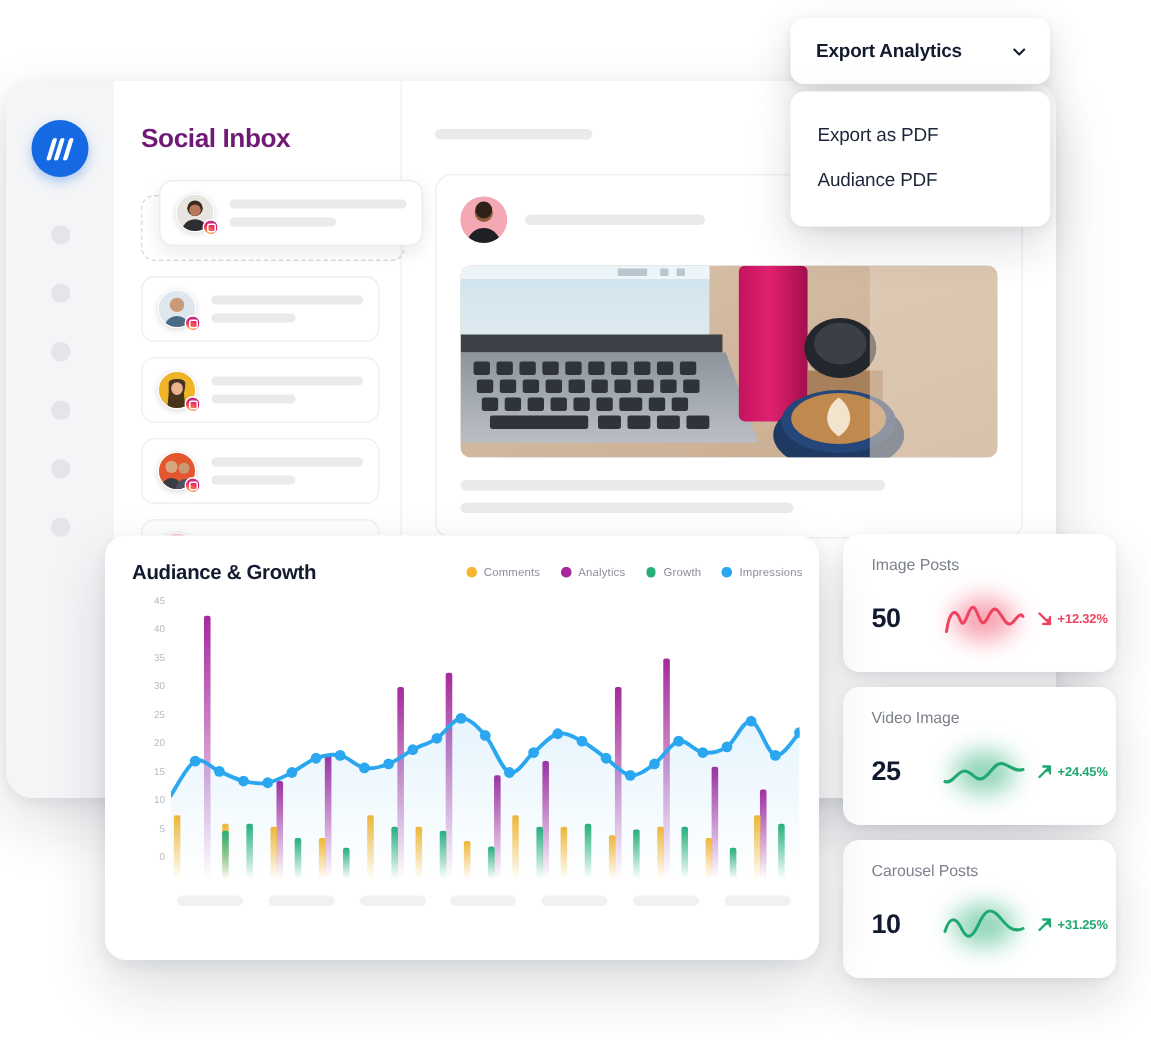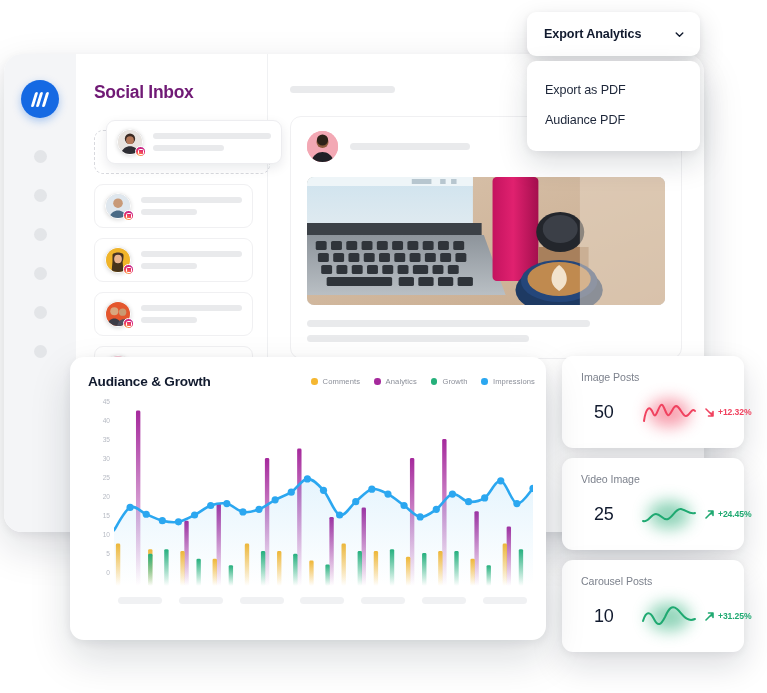--- a/index.html
+++ b/index.html
@@ -294,26 +294,25 @@
     color: #7d828d;
     letter-spacing: -.05px;
   }
   .stat-row {
     margin-top: 12px;
     display: flex;
     align-items: center;
   }
   .stat-value {
     font-size: 18px;
-    font-weight: 400;
+    font-weight: 700;
     color: #111a2e;
     letter-spacing: -.3px;
     width: 46px;
     flex: none;
-    margin-left: 13px;
   }
   .spark { width: 58px; height: 34px; flex: none; position: relative; }
   .spark svg { position: absolute; left: 0; top: 0; }
   .glow {
     position: absolute;
     left: 8px; top: 4px;
     width: 42px; height: 28px;
     border-radius: 50%;
     filter: blur(8px);
     opacity: .5;

